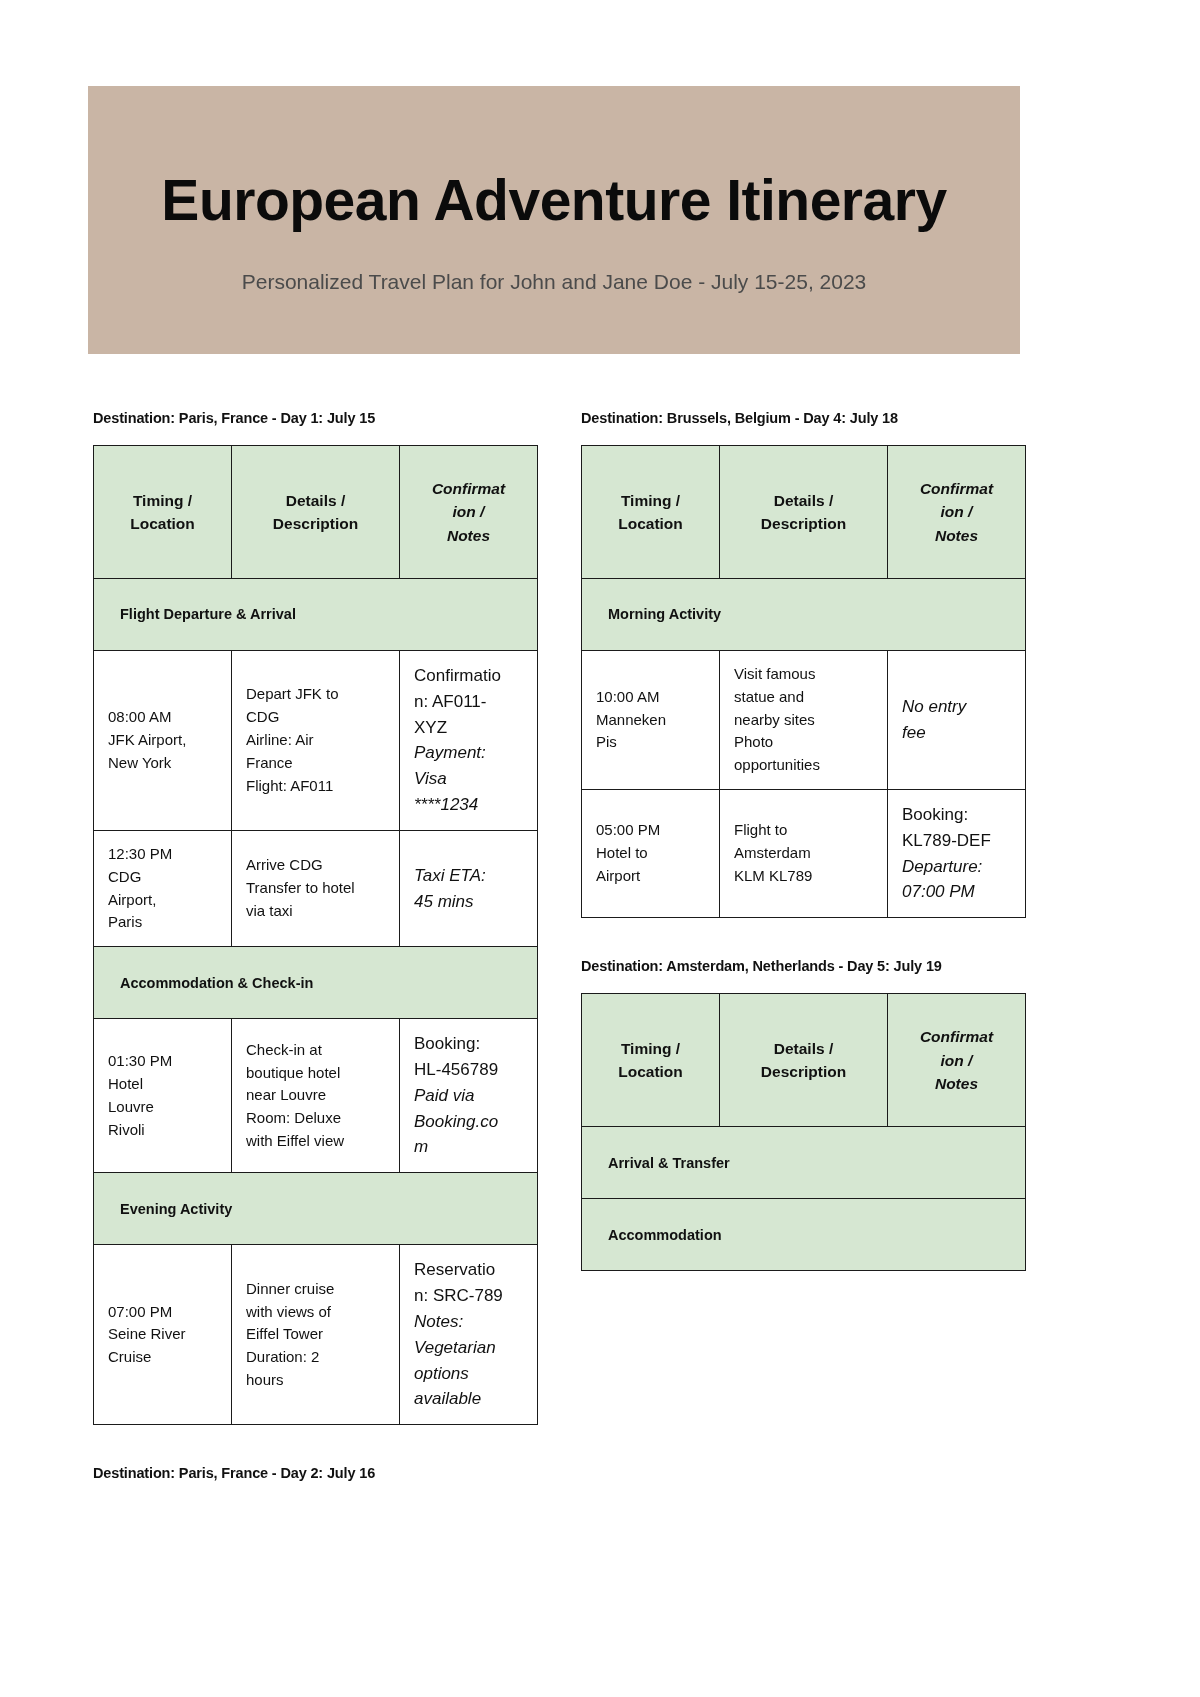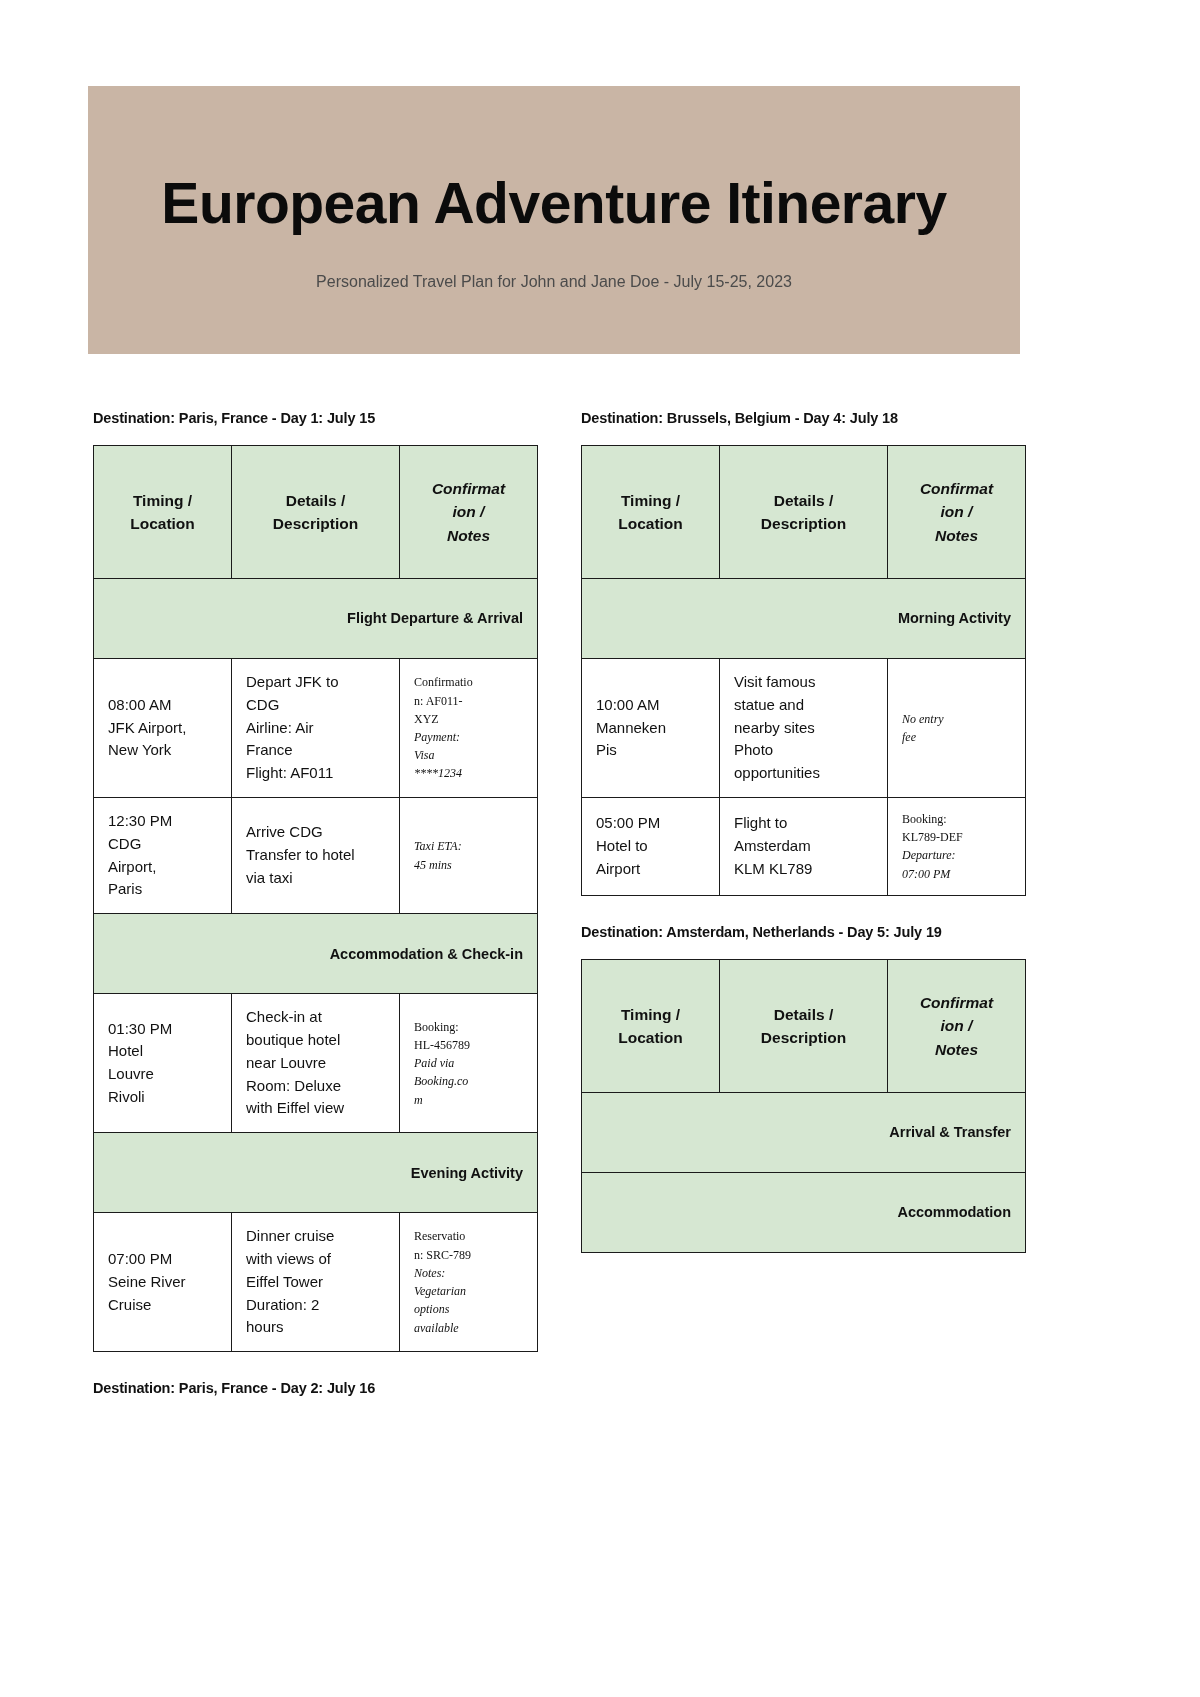--- a/index.html
+++ b/index.html
@@ -31,21 +31,21 @@
     font-size: 57px;
     font-weight: bold;
     letter-spacing: -0.5px;
     color: #0b0b0b;
     text-align: center;
     line-height: 1.08;
     margin-top: 24px;
   }
   .banner-subtitle {
     margin-top: 38px;
-    font-size: 16px;
+    font-size: 21px;
     color: #4b4b4b;
     text-align: center;
     font-weight: normal;
   }
 
   
   .columns {
     position: absolute;
     left: 5px;
     top: 410px;
@@ -62,21 +62,21 @@
   
   .day-block { margin-bottom: 0; }
   .day-heading {
     font-size: 14.5px;
     font-weight: bold;
     color: #111111;
     margin-bottom: 19px;
     white-space: nowrap;
     letter-spacing: -0.15px;
   }
-  .day-block + .day-block .day-heading { margin-top: 28px; }
+  .day-block + .day-block .day-heading { margin-top: 40px; }
 
   table.itin {
     border-collapse: collapse;
     width: 444px;
     table-layout: fixed;
     background: #ffffff;
   }
   table.itin td, table.itin th {
     border: 1.5px solid #1b1b1b;
     vertical-align: middle;
@@ -104,29 +104,28 @@
   }
   tr.head th.notes-head {
     font-style: italic;
   }
 
   
   tr.section td {
     background: #d6e7d2;
     font-weight: bold;
     font-size: 14.5px;
-    height: 80px;
+    height: 72px;
     padding-left: 26px;
     vertical-align: middle;
-    text-align: right;
   }
 
   
   tr.data td { background: #ffffff; }
-  tr.data td.notes { font-size: 12px; font-family: Liberation Serif, serif; }
+  tr.data td.notes { font-size: 17px; }
   .ital { font-style: italic; }
   .cellline { display: block; }
 </style>
 </head>
 <body>
 
 <div class="banner">
   <div class="banner-title">European Adventure Itinerary</div>
   <div class="banner-subtitle">Personalized Travel Plan for John and Jane Doe - July 15-25, 2023</div>
 </div>

